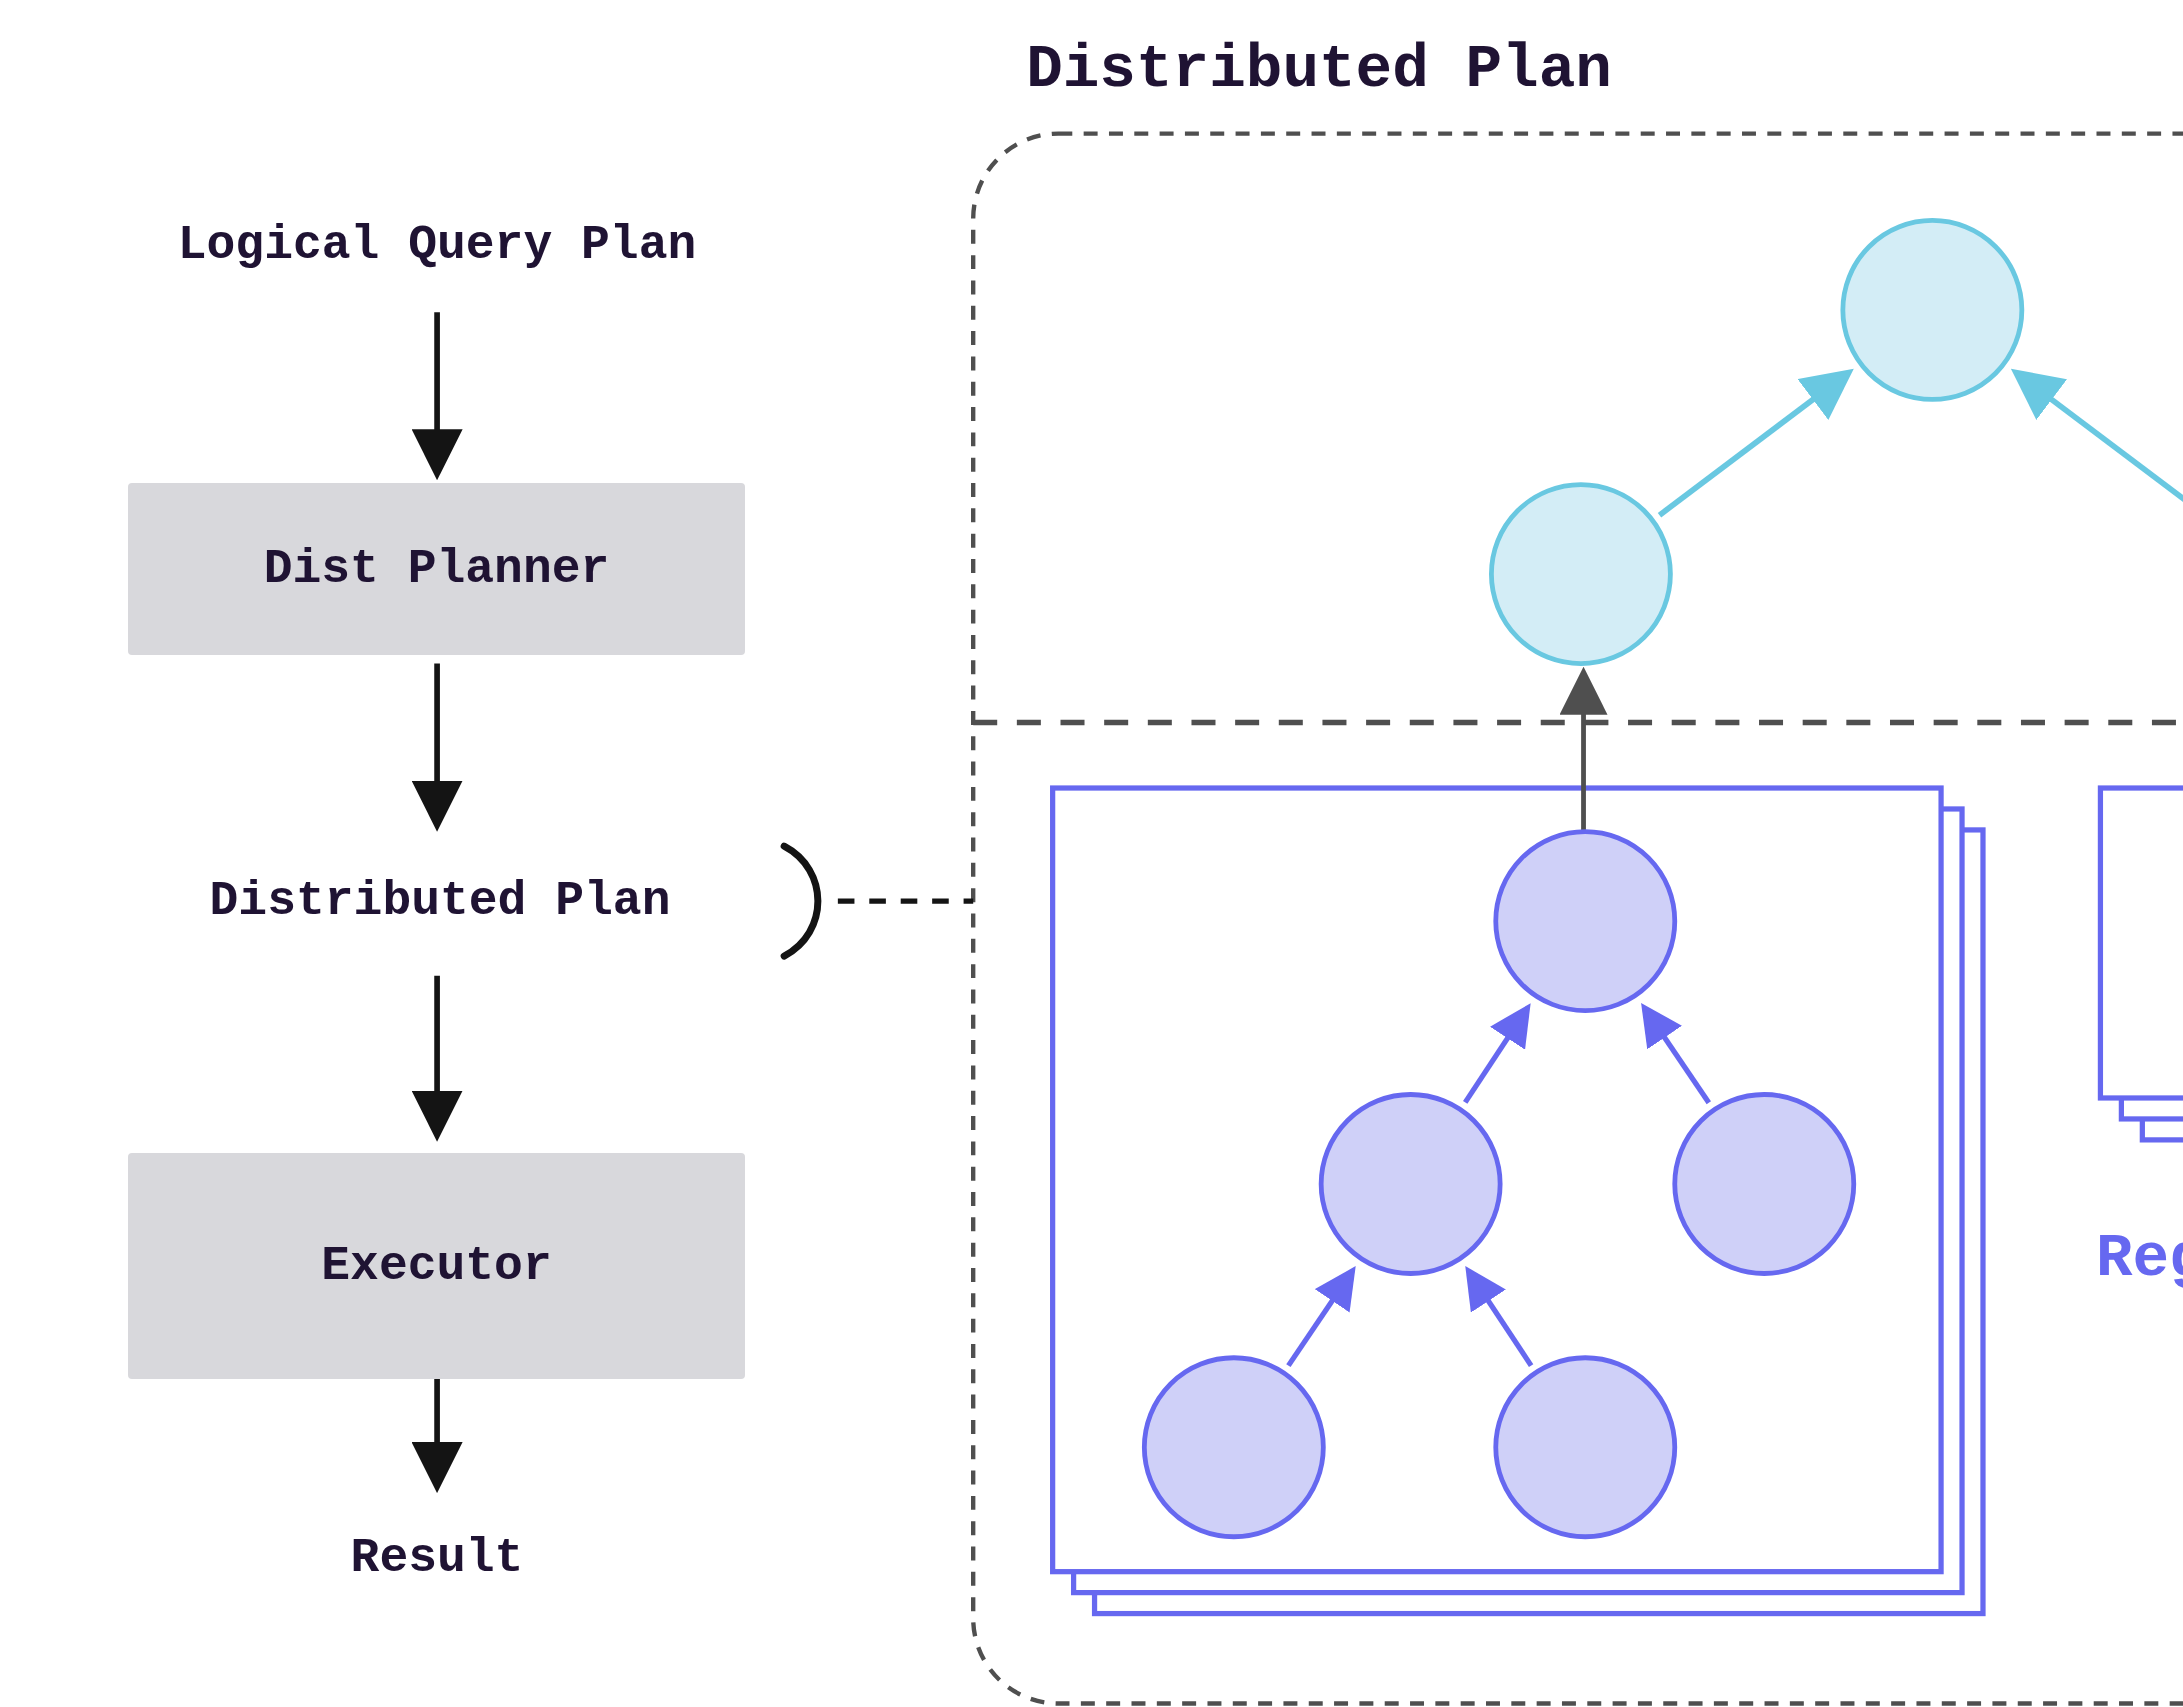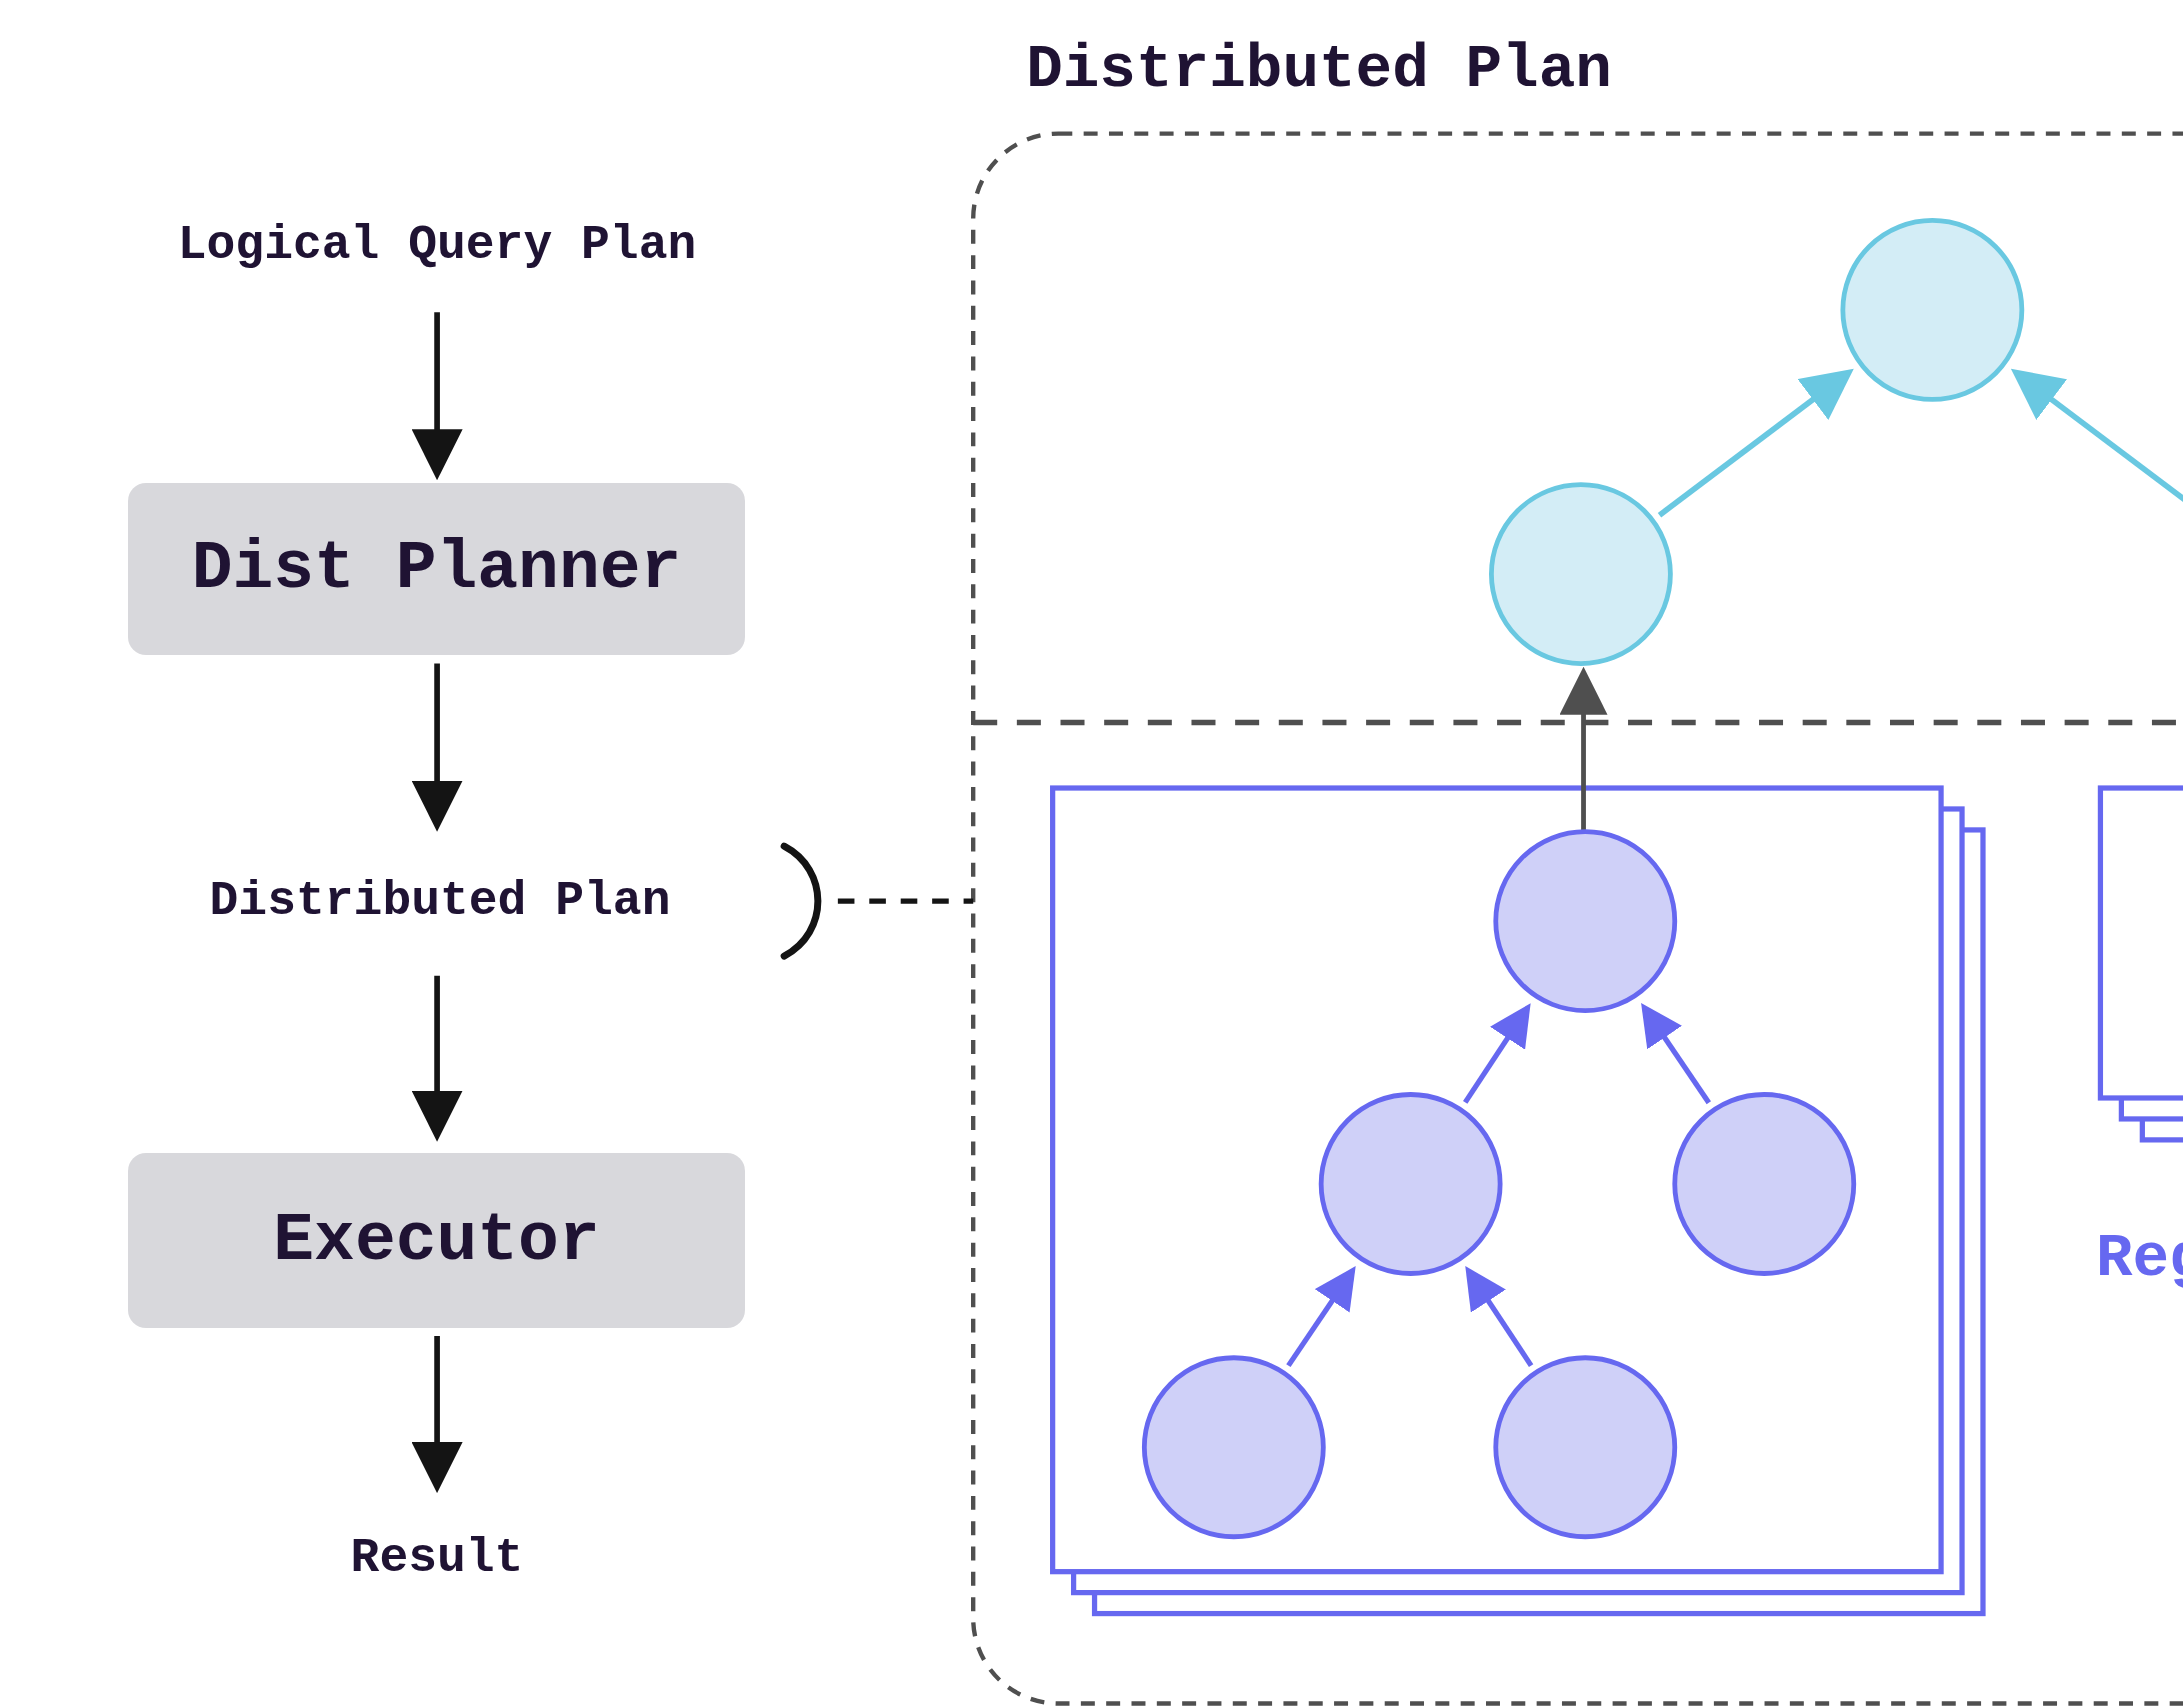--- a/index.html
+++ b/index.html
@@ -13,23 +13,23 @@
        font-family:"Liberation Mono","DejaVu Sans Mono",monospace;}
   .canvas{position:relative;width:3188px;height:1707px;background:var(--white);}
   svg.layer{position:absolute;left:0;top:0;}
 
   .lbl{position:absolute;transform:translate(-50%,-50%);
        font-weight:bold;color:var(--navy);white-space:nowrap;line-height:1;text-align:center;}
   .size-l{font-size:48px;}
   .size-m{font-size:61px;}
   .purple-text{color:var(--purple);}
 
-  .gbox{position:absolute;background:var(--box_gray);border-radius:18px;
+  .gbox{position:absolute;background:var(--box_gray);border-radius:4px;
         display:flex;align-items:center;justify-content:center;
-        font-weight:bold;font-size:68px;color:var(--navy);line-height:1;}
+        font-weight:bold;font-size:48px;color:var(--navy);line-height:1;}
 
   
   .dash-container{fill:none;stroke:var(--gray_line);stroke-width:10;stroke-dasharray:32 26;}
   .separator{stroke:var(--gray_line);stroke-width:13;stroke-dasharray:55 45;fill:none;}
   .connector{stroke:var(--black);stroke-width:12;stroke-dasharray:38 34;}
   .bracket{fill:none;stroke:var(--black);stroke-width:16;stroke-linecap:round;}
   .black-arrow{stroke:var(--black);stroke-width:13;}
   .region-box{fill:var(--white);stroke:var(--purple);stroke-width:12;}
   .p-circle{fill:var(--purple_fill);stroke:var(--purple);stroke-width:11;}
   .c-circle{fill:var(--cyan_fill);stroke:var(--cyan);stroke-width:11;}
@@ -111,19 +111,19 @@
   </svg>
 
   <div class="lbl size-m" style="left:1319px;top:69px;">Distributed Plan</div>
 
   <div class="lbl size-l" style="left:437px;top:245px;">Logical Query Plan</div>
 
   <div class="gbox" style="left:128px;top:483px;width:617px;height:172px;">Dist Planner</div>
 
   <div class="lbl size-l" style="left:440px;top:901px;">Distributed Plan</div>
 
-  <div class="gbox" style="left:128px;top:1153px;width:617px;height:175px;">Executor</div>
+  <div class="gbox" style="left:128px;top:1153px;width:617px;height:226px;">Executor</div>
 
   <div class="lbl size-l" style="left:437px;top:1558px;">Result</div>
 
   <div class="lbl size-m purple-text" style="left:2224px;top:1258px;">Regions</div>
 </div>
 
 
 </body></html>

